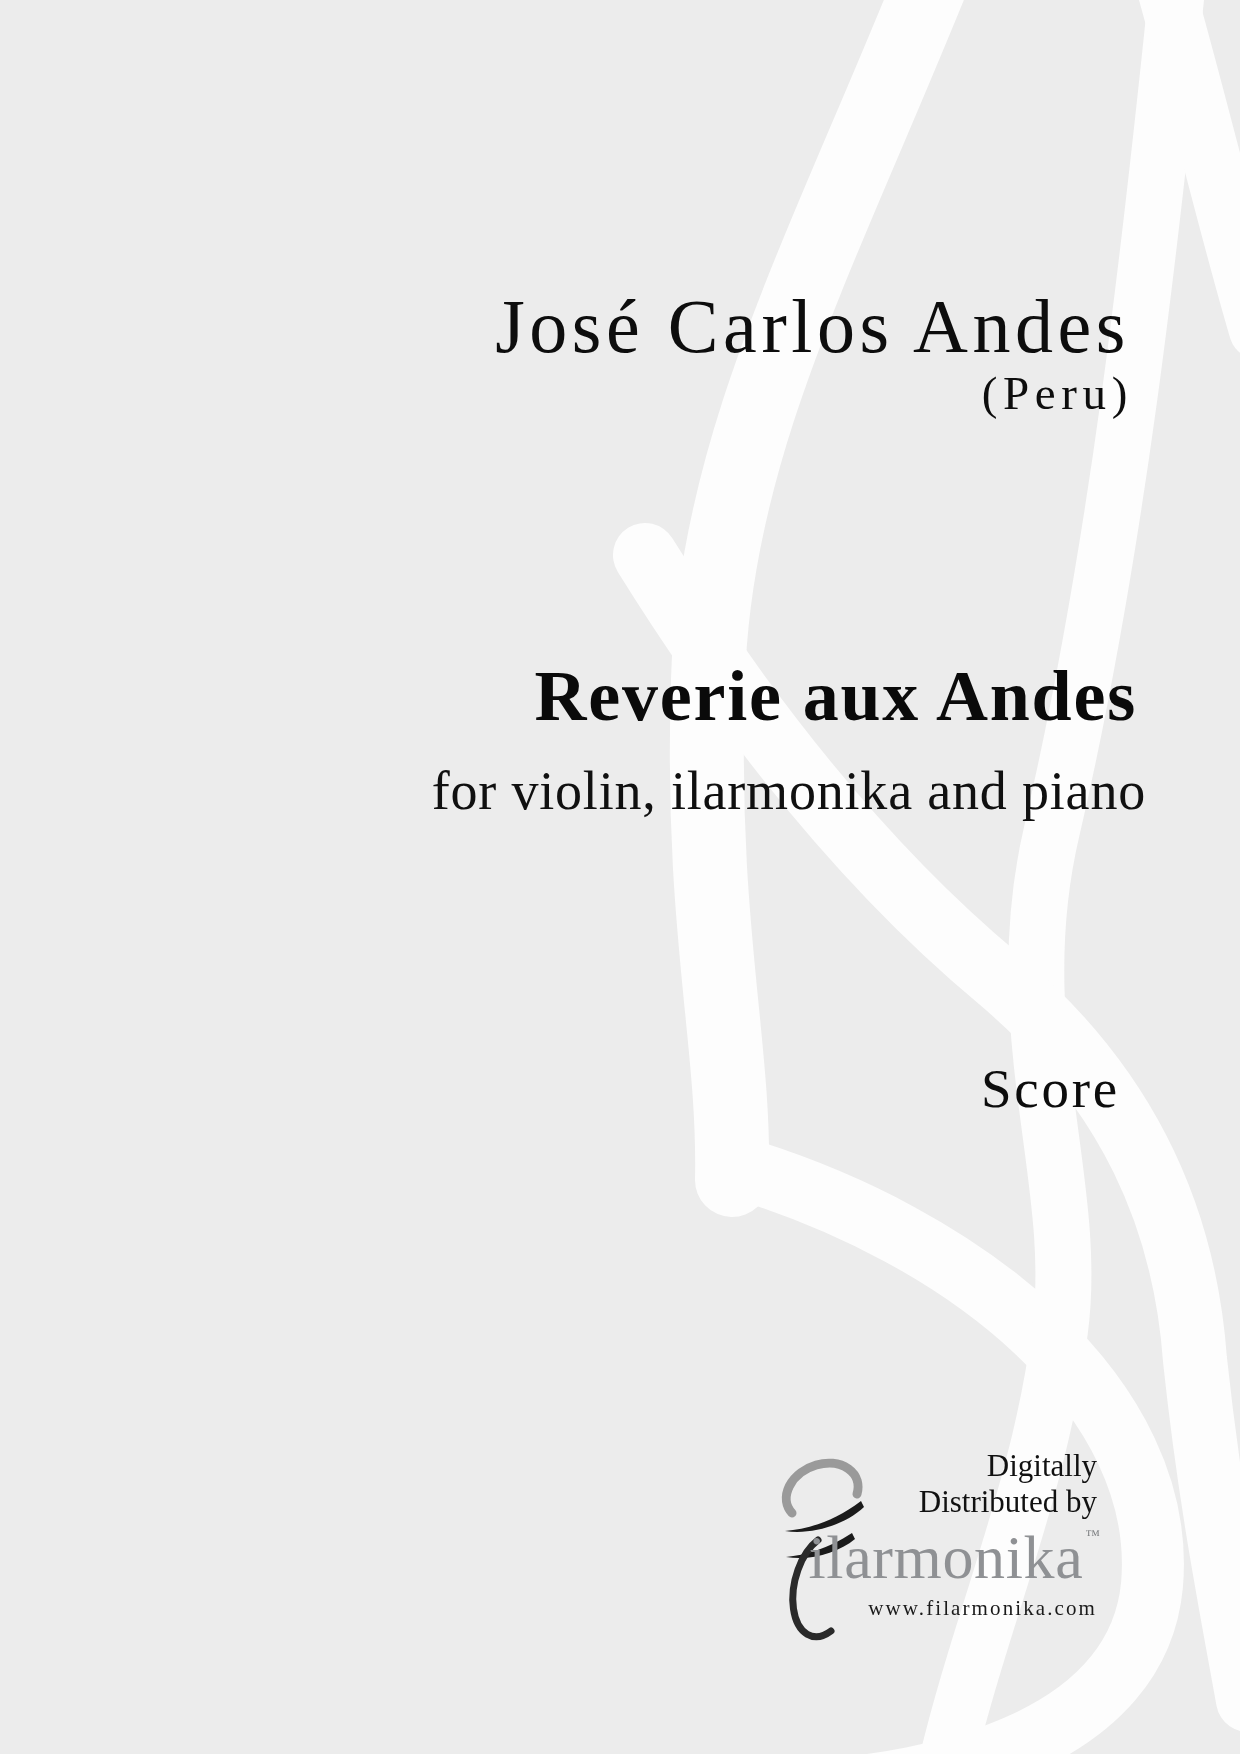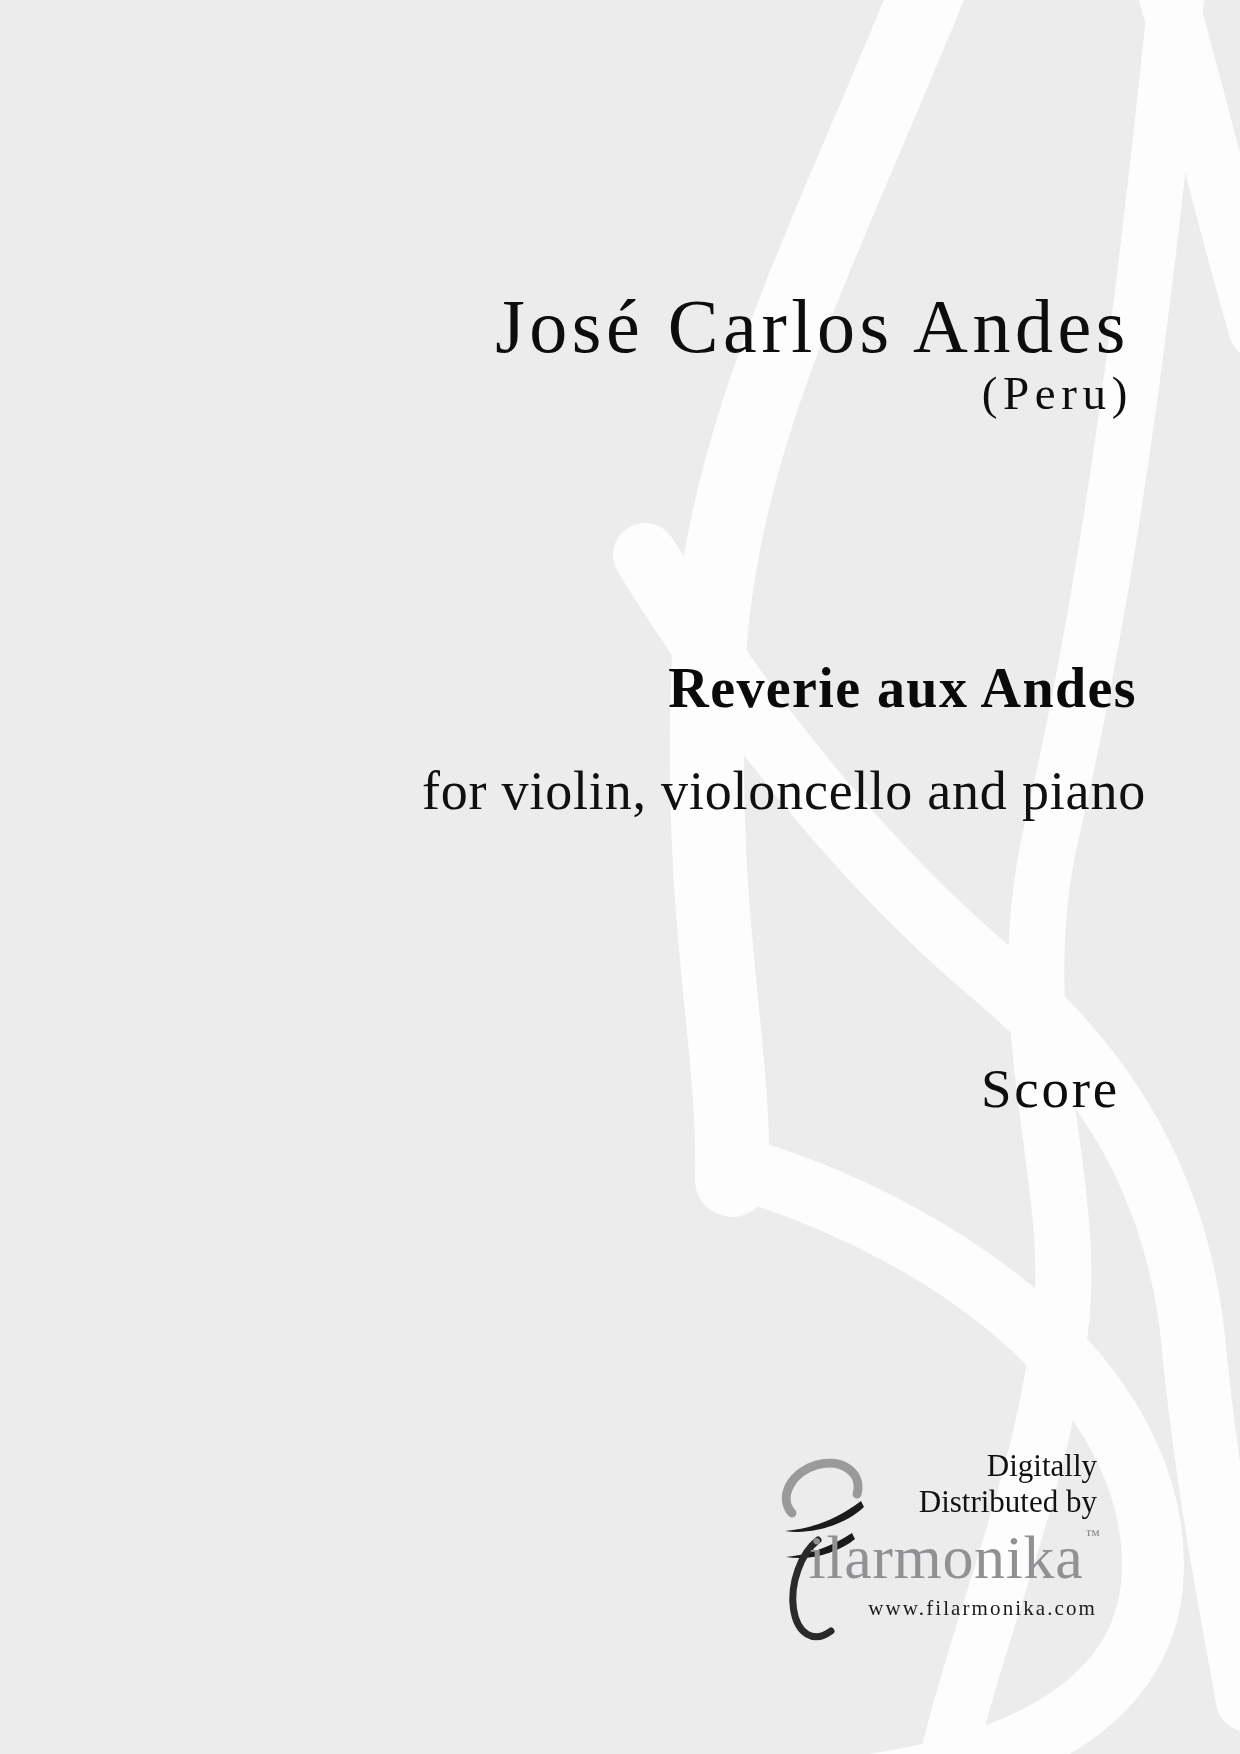--- a/index.html
+++ b/index.html
@@ -22,21 +22,21 @@
   }
   .origin{
     top:370px;right:107px;
     font-size:47px;line-height:1;
     letter-spacing:0.12em;
     color:#0d0d0d;
   }
   .title{
     top:660px;right:103px;
     margin:0;
-    font-size:56px;line-height:1;
+    font-size:72px;line-height:1;
     font-weight:700;
     letter-spacing:0.025em;
     color:#0a0a0a;
   }
   .subtitle{
     top:764px;right:94px;
     font-size:54px;line-height:1;
     letter-spacing:0.015em;
     color:#101010;
   }
@@ -92,21 +92,21 @@
       <path d="M 645,555 C 760,740 880,880 1000,980 C 1130,1090 1185,1220 1195,1360 C 1210,1500 1230,1600 1248,1700" stroke-width="64"></path>
 
       <path d="M 1152,-60 C 1196,90 1224,215 1258,330" stroke-width="58"></path>
     </g>
   </svg>
 
   <div class="abs composer">José Carlos Andes</div>
   <div class="abs origin">(Peru)</div>
 
   <h1 class="abs title">Reverie aux Andes</h1>
-  <div class="abs subtitle">for violin, violoncello and piano</div>
+  <div class="abs subtitle">for violin, ilarmonika and piano</div>
 
   <div class="abs score-label">Score</div>
 
   <div class="abs pub-lines">
     <div>Digitally</div>
     <div>Distributed by</div>
   </div>
 
   <svg class="logo-glyph" viewBox="0 0 106 202">
 

